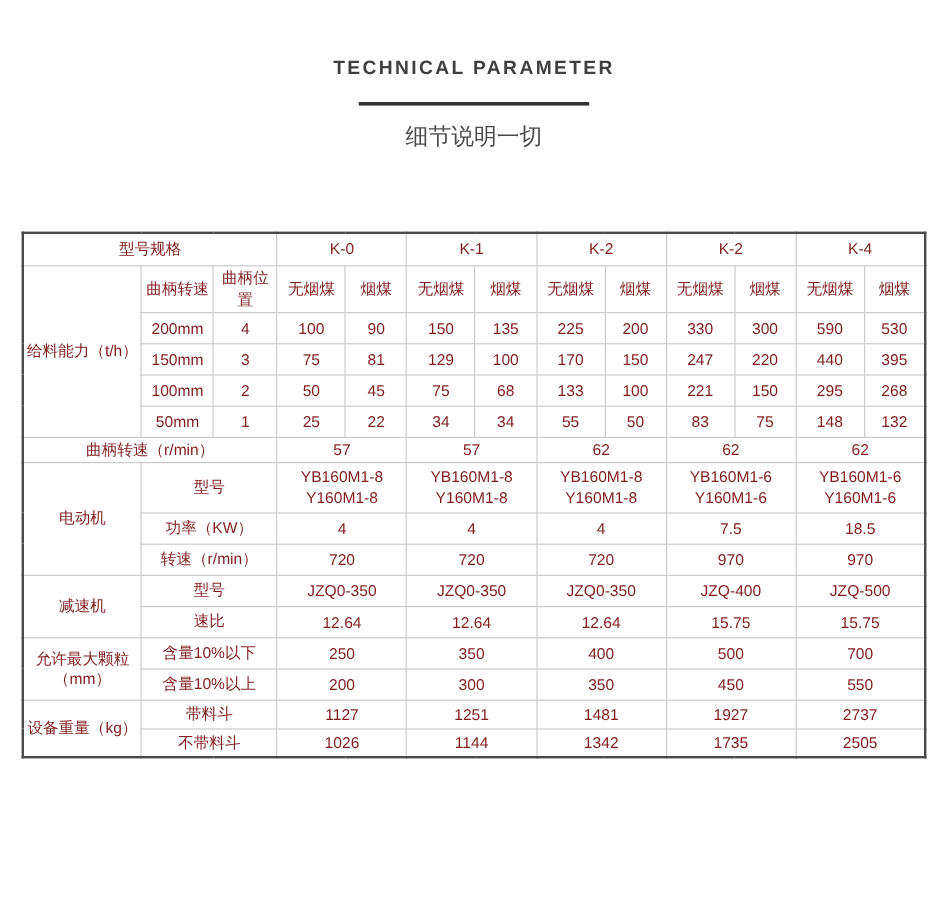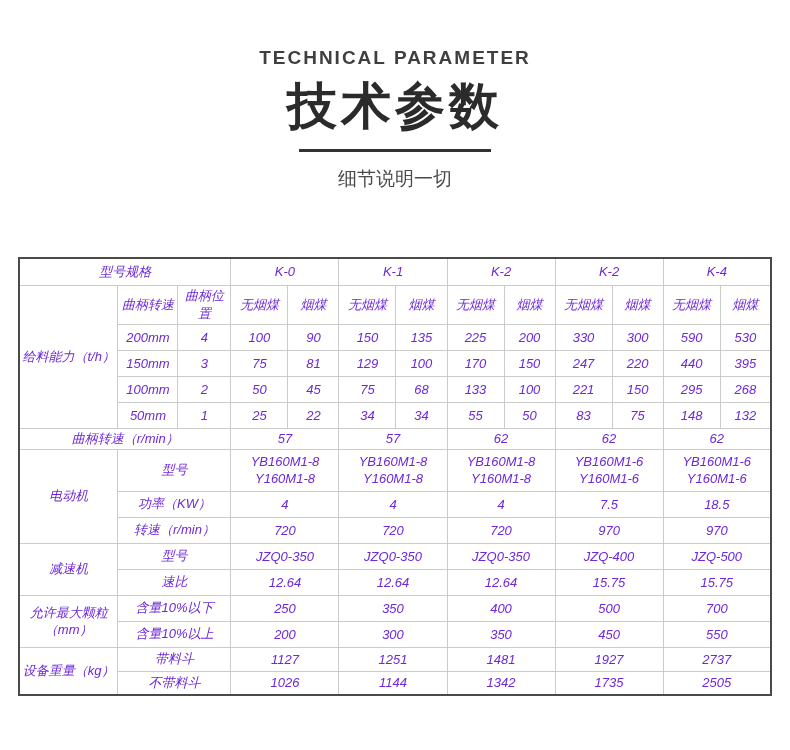--- a/index.html
+++ b/index.html
@@ -4,61 +4,59 @@
 <style>
   html,body{margin:0;padding:0;background:#fff;}
   body{
     width:790px;height:750px;
     font-family:"Liberation Sans","DejaVu Sans",sans-serif;
     color:#595959;
     overflow:hidden;
   }
   .page-header{text-align:center;padding-top:46px;}
   .eyebrow{
-    font-size:19px;font-weight:bold;letter-spacing:2px;
+    font-size:16px;font-weight:bold;letter-spacing:2px;
     color:#3f3f3f;line-height:24px;
   }
   .main-title{
     font-size:50px;font-weight:bold;color:#2b2b2b;
     line-height:56px;margin-top:8px;letter-spacing:4px;
   }
   .divider{
     width:192px;height:3px;background:#333;
     margin:15px auto 0 auto;
   }
   .subtitle{
     font-size:19px;color:#4a4a4a;margin-top:15px;line-height:24px;
   }
   table.spec{
     border-collapse:collapse;
     margin:66px auto 0 auto;
     width:752px;
     table-layout:fixed;
     font-size:13px;
-    color:#6d28d9;
-    font-style:italic;
+    color:#7f1d1d;
   }
   table.spec td{
     border:1px solid #cbcbcb;
     text-align:center;
     vertical-align:middle;
     padding:1px 2px;
     overflow:hidden;
   }
   table.spec{border:2px solid #4a4a4a;}
   tr.h27{height:27px;} tr.h28{height:28px;} tr.h26{height:26px;}
   tr.h20{height:20px;} tr.h42{height:42px;} tr.h24{height:24px;}
   .multiline{white-space:pre-line;line-height:17px;}
 </style>
 </head>
 <body>
 
 <div class="page-header">
   <div class="eyebrow">TECHNICAL PARAMETER</div>
-  <div class="main-title">技术参数</div>
   <div class="divider"></div>
   <div class="subtitle">细节说明一切</div>
 </div>
 
 <table class="spec">
   <colgroup>
     <col style="width:99px">
       <col style="width:60px">
       <col style="width:53px">
     <col style="width:57px">

